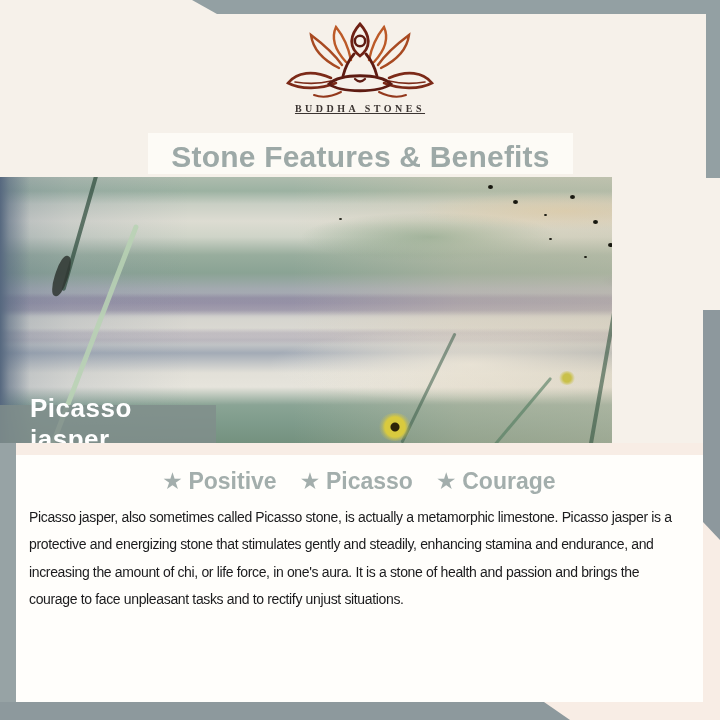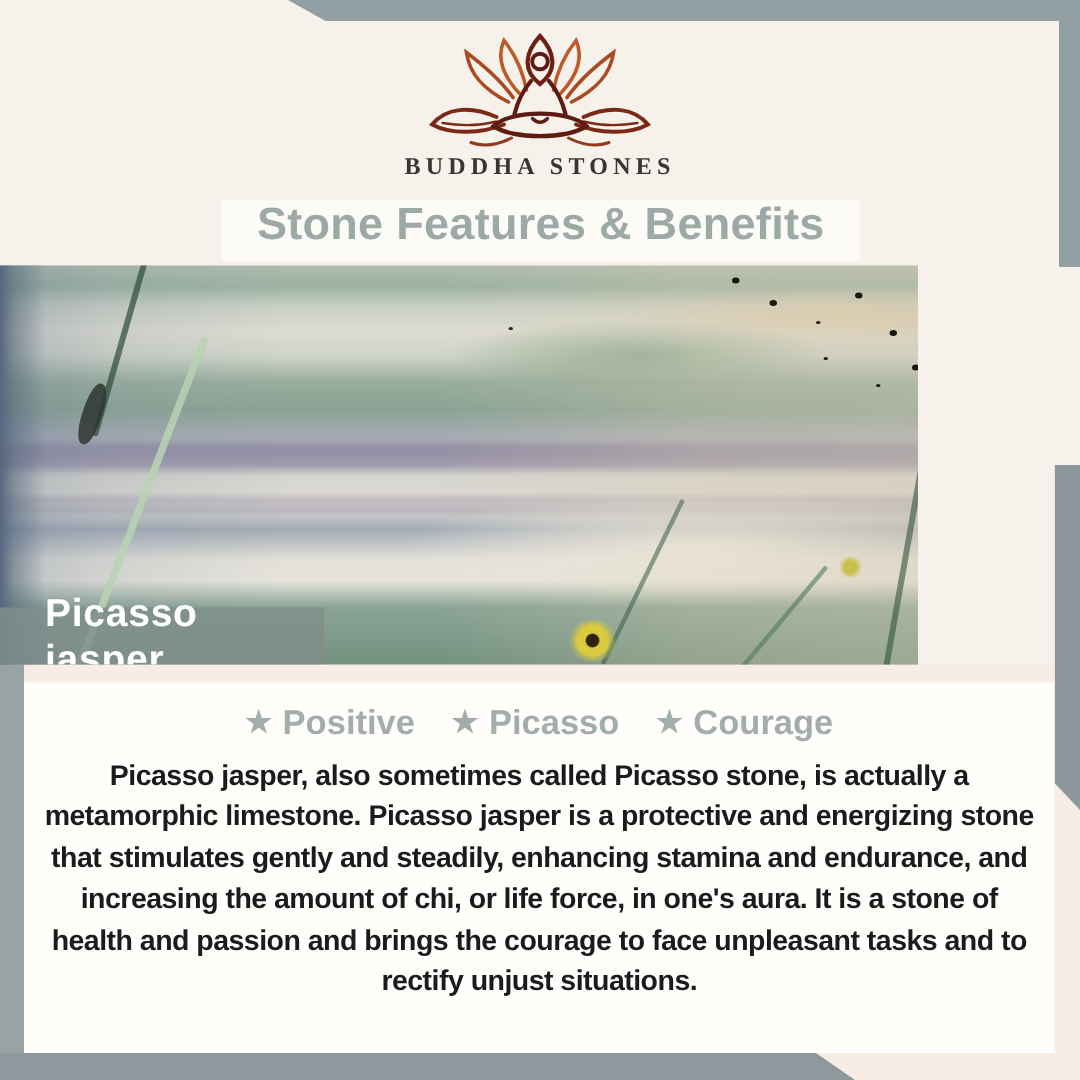--- a/index.html
+++ b/index.html
@@ -14,26 +14,26 @@
   .ribbon-right-upper{left:706px;top:0;width:14px;height:178px;}
   .ribbon-right-lower{left:703px;top:310px;width:17px;height:230px;background:#8d989d;
       clip-path:polygon(0 0,100% 0,100% 100%,0 calc(100% - 18px));z-index:6;}
   .ribbon-left{left:0;top:443px;width:16px;height:277px;background:#97a3a5;}
   .ribbon-bottom{left:0;top:702px;width:570px;height:18px;background:#8d999d;
       clip-path:polygon(0 0,calc(100% - 26px) 0,100% 100%,0 100%);z-index:7;}
 
   
   .logo{position:absolute;left:285px;top:22px;width:150px;height:80px;}
   .brand-name{position:absolute;left:0;top:103px;width:720px;text-align:center;
-      font-family:"Liberation Serif", serif;font-weight:700;font-size:16px;
-      letter-spacing:3.5px;color:#3b3431;}
+      font-family:"Liberation Serif", serif;font-weight:700;font-size:10px;
+      letter-spacing:3.5px;color:#3b3431;text-decoration:underline;}
 
   
   .title-banner{position:absolute;left:148px;top:133px;width:425px;height:41px;
-      background:#fdfbf6;display:flex;align-items:flex-start;justify-content:center;}
+      background:#fdfbf6;display:flex;align-items:flex-end;justify-content:center;}
   .title-banner span{font-size:30px;font-weight:700;color:#9da9a7;letter-spacing:.2px;}
 
   
   .stone-photo{position:absolute;left:0;top:177px;width:612px;height:266px;overflow:hidden;z-index:2;
     background-image:
       linear-gradient(90deg,#56687f 0px,rgba(86,104,127,.55) 9px,rgba(92,109,130,0) 30px),
       linear-gradient(90deg,rgba(96,115,140,.32) 0px,rgba(125,140,160,.18) 70px,rgba(255,255,255,0) 190px),
       linear-gradient(270deg,rgba(213,201,175,.42) 0px,rgba(222,206,176,.30) 150px,rgba(255,255,255,0) 320px),
       radial-gradient(ellipse 280px 52px at 470px 188px,rgba(240,238,231,.92),rgba(240,238,231,0) 72%),
       radial-gradient(ellipse 180px 34px at 430px 60px,rgba(120,156,130,.72),rgba(120,156,130,0) 72%),
@@ -61,22 +61,22 @@
   .s3{left:558px;top:194px;width:18px;height:14px;background:radial-gradient(circle,#c9c04a 0 4px,rgba(201,192,74,0) 8px);}
   .stone-label{position:absolute;left:0;top:228px;width:216px;height:38px;
       background:rgba(128,142,139,.82);display:flex;align-items:center;z-index:5;}
   .stone-label span{color:#ffffff;font-size:26px;font-weight:700;letter-spacing:.5px;padding-left:30px;}
 
   
   .card{position:absolute;left:16px;top:455px;width:687px;height:247px;background:#fffefb;z-index:3;}
   .benefits{margin-top:13px;text-align:center;color:#a3aeac;font-size:23px;font-weight:700;}
   .benefit{display:inline-block;margin:0 9px;}
   .star{font-size:20px;margin-right:7px;position:relative;top:-1px;}
-  .description{margin:9px 13px 0 13px;font-size:19px;line-height:27.4px;font-weight:700;
-      color:#1b1b1d;letter-spacing:-.35px;text-align:center;}
+  .description{margin:9px 13px 0 13px;font-size:14px;line-height:27.4px;font-weight:400;
+      color:#1b1b1d;letter-spacing:-.35px;text-align:left;}
 </style>
 </head>
 <body>
 
 <div class="page">
 
   <div class="ribbon ribbon-top"></div>
   <div class="ribbon ribbon-right-upper"></div>
   <div class="ribbon ribbon-right-lower"></div>
   <div class="ribbon ribbon-left"></div>

